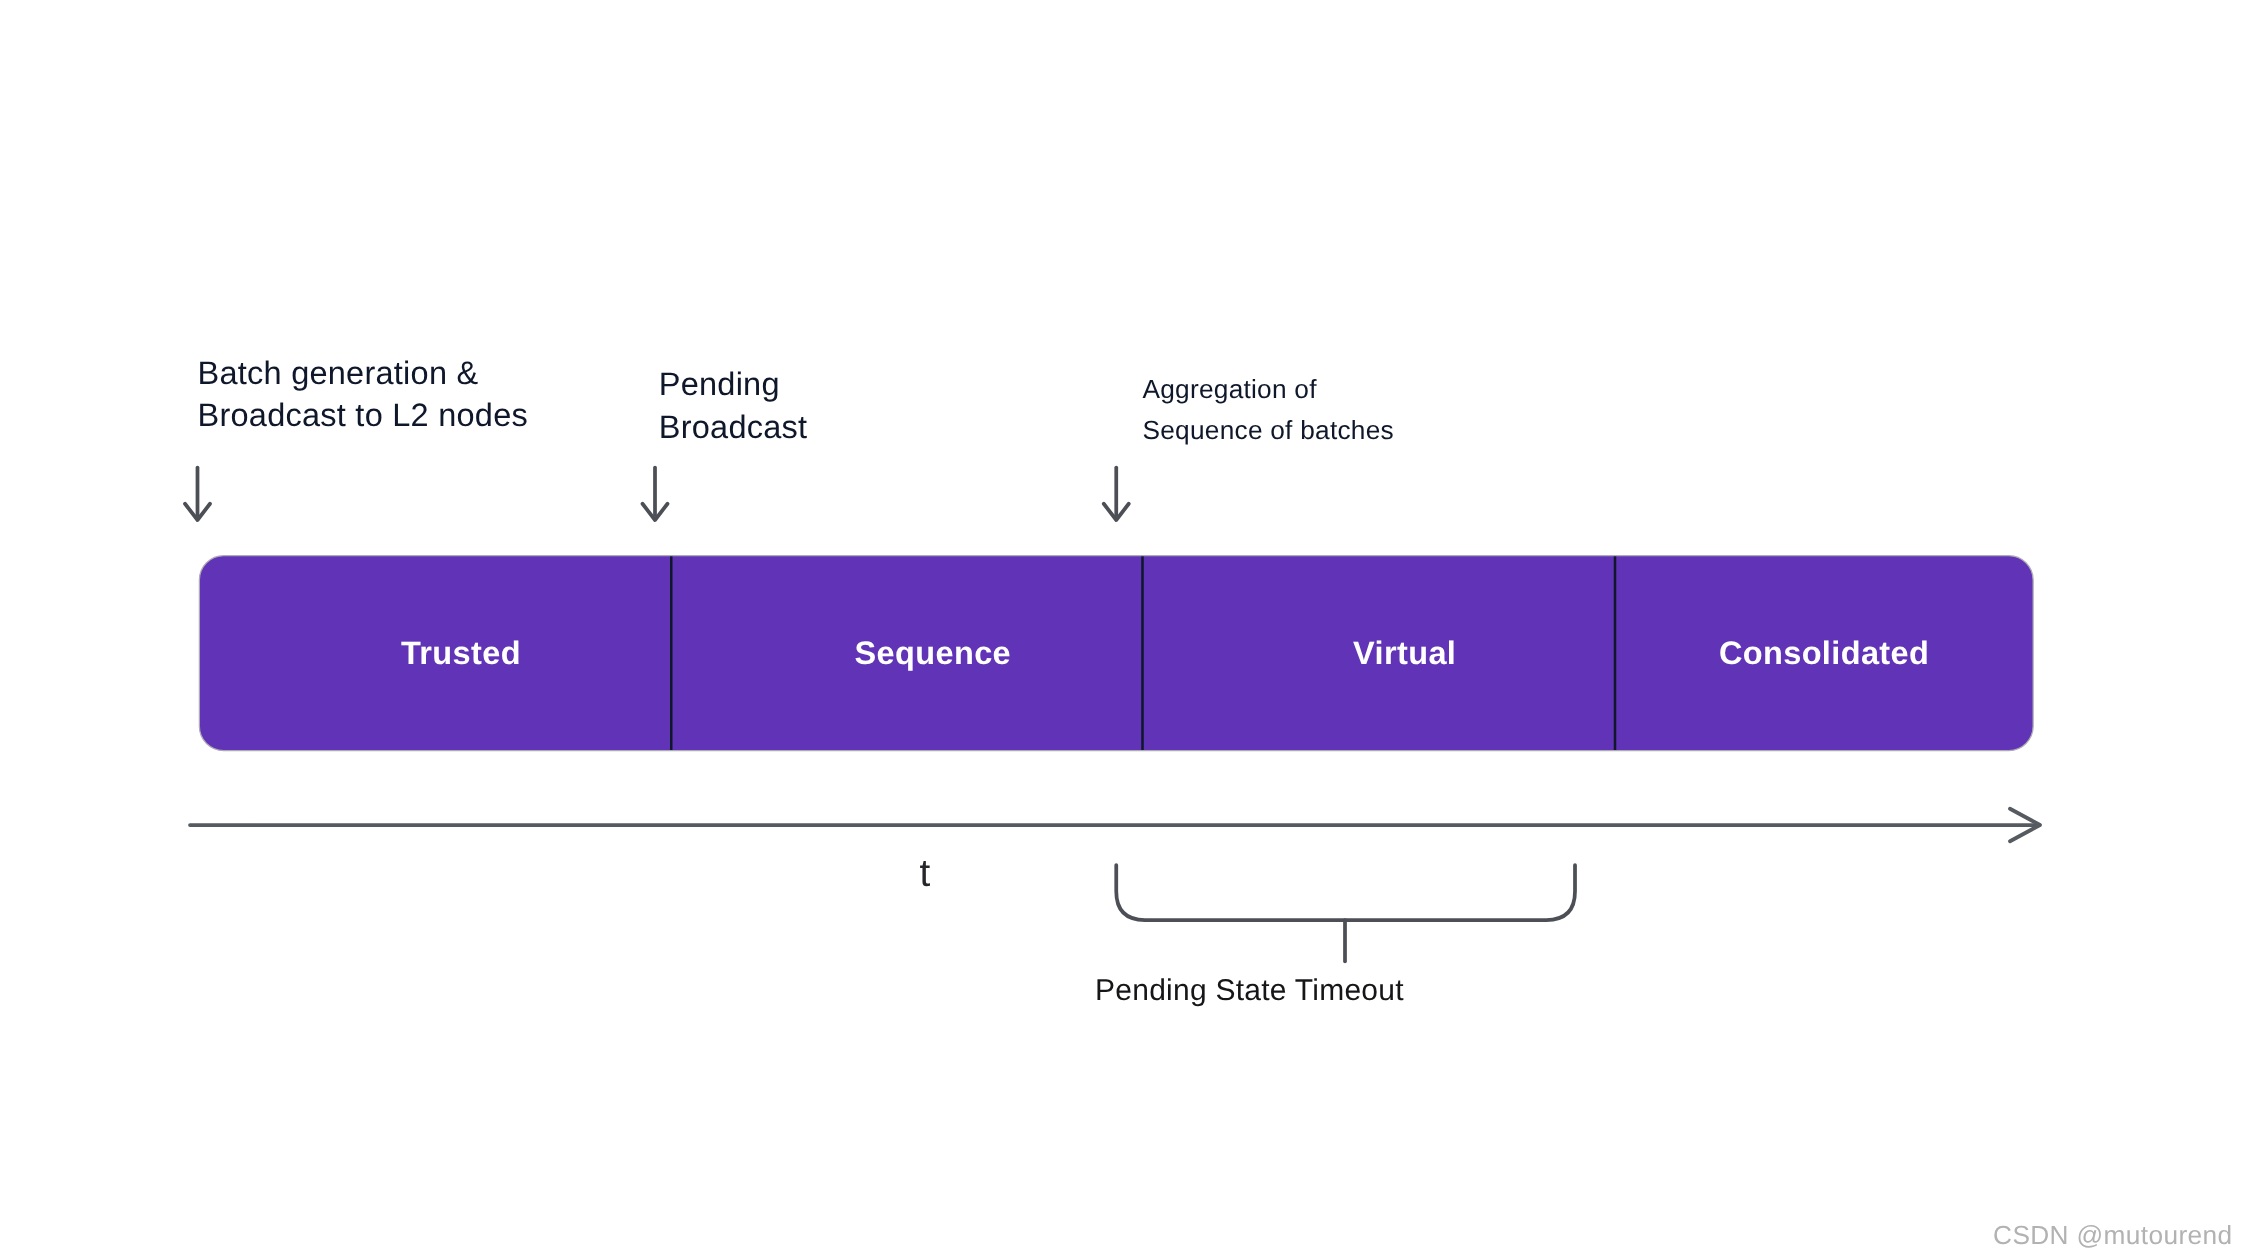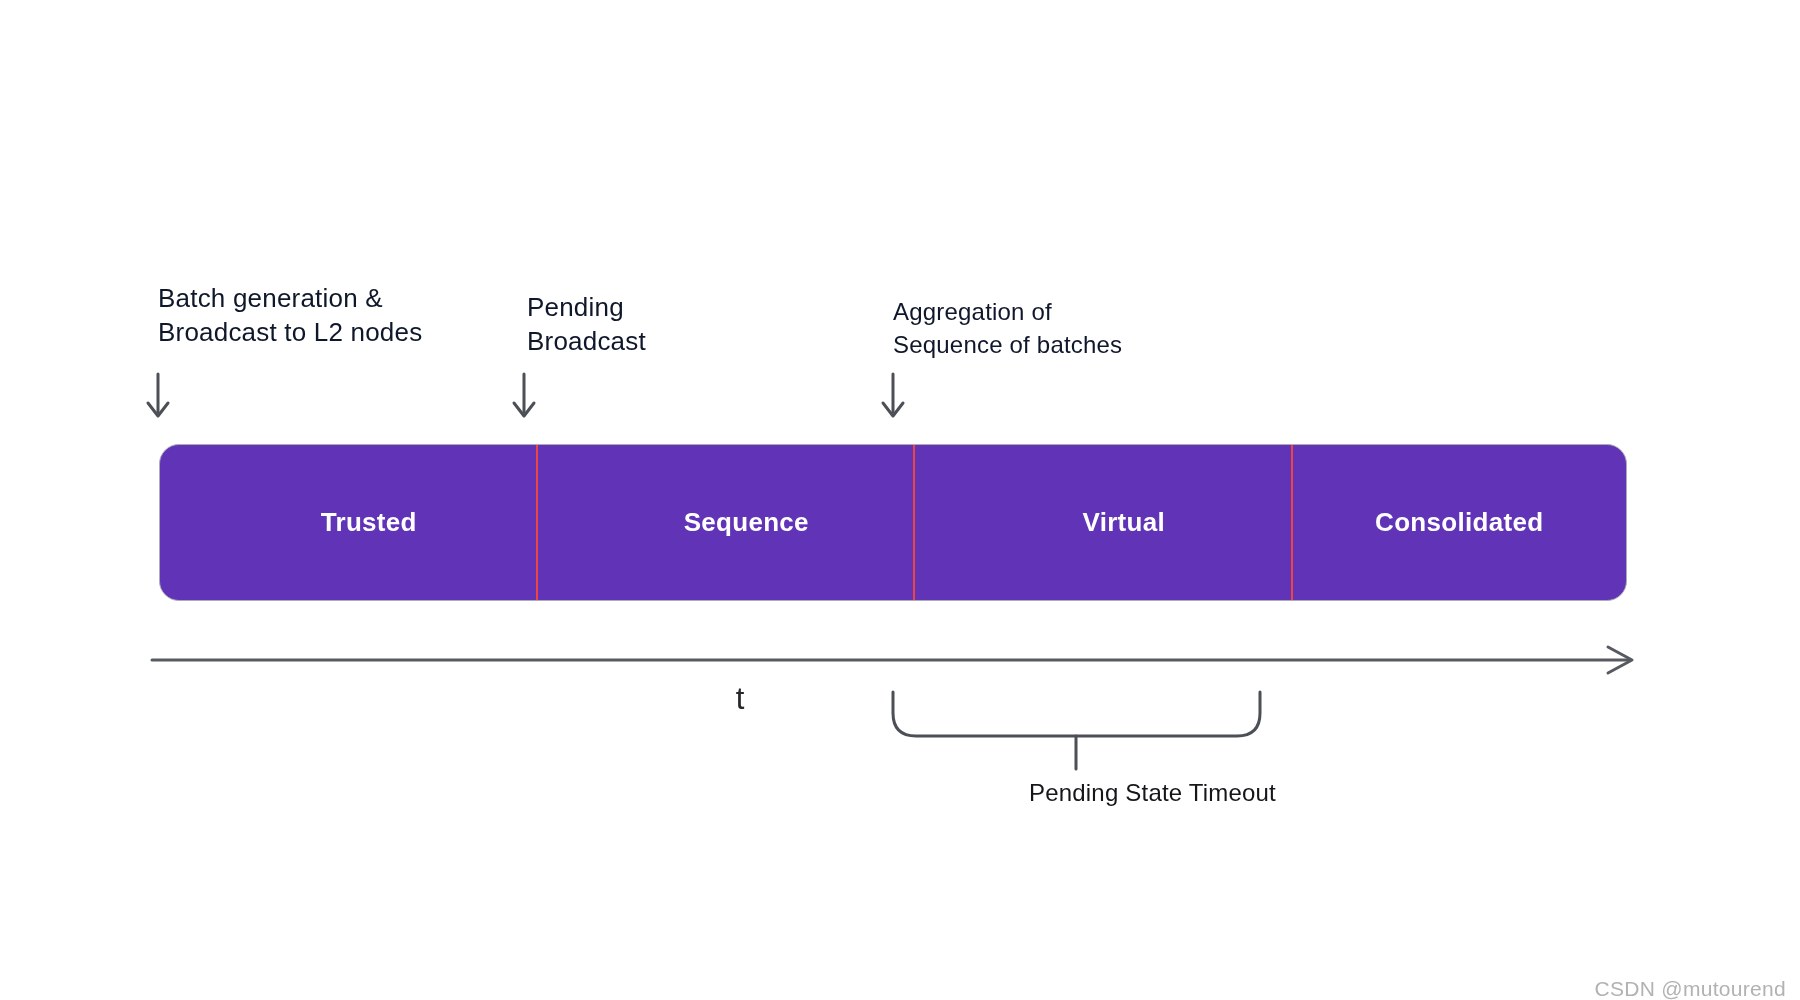--- a/index.html
+++ b/index.html
@@ -12,21 +12,21 @@
     font-family: "Liberation Sans", "DejaVu Sans", sans-serif;
   }
   .annotation {
     position: absolute;
     color: #0f172a;
     font-size: 26px;
     line-height: 34px;
     letter-spacing: 0.2px;
     white-space: nowrap;
   }
-  .annotation.small { font-size: 24px; line-height: 33px; }
+  .annotation.small { font-size: 21px; line-height: 33px; margin-left: 21px; }
   .svg-layer {
     position: absolute;
     left: 0; top: 0;
     width: 1800px; height: 1000px;
     pointer-events: none;
   }
   .stage-bar {
     position: absolute;
     left: 159px; top: 444px;
     width: 1468px; height: 157px;
@@ -36,41 +36,41 @@
     box-sizing: border-box;
     display: flex;
     overflow: hidden;
   }
   .stage-segment {
     flex: 1 1 0;
     display: flex;
     align-items: center;
     justify-content: center;
   }
-  .stage-segment.divided { border-right: 2px solid #ef4444; margin-left: 42px; }
+  .stage-segment.divided { border-right: 2px solid #0f172a; margin-left: 42px; }
   .stage-label {
     color: #ffffff;
     font-size: 26px;
     font-weight: 600;
     letter-spacing: 0.3px;
     white-space: nowrap;
   }
   .time-label {
     position: absolute;
     left: 710px; top: 681px;
     width: 60px;
     text-align: center;
     color: #26262b;
     font-size: 31px;
   }
   .brace-label {
     position: absolute;
     left: 876px; top: 779px;
     width: 400px;
-    text-align: right;
+    text-align: left;
     color: #161619;
     font-size: 24px;
     letter-spacing: 0.2px;
     white-space: nowrap;
   }
   .watermark {
     position: absolute;
     right: 14px; top: 977px;
     color: #b2b2b2;
     font-size: 21px;

